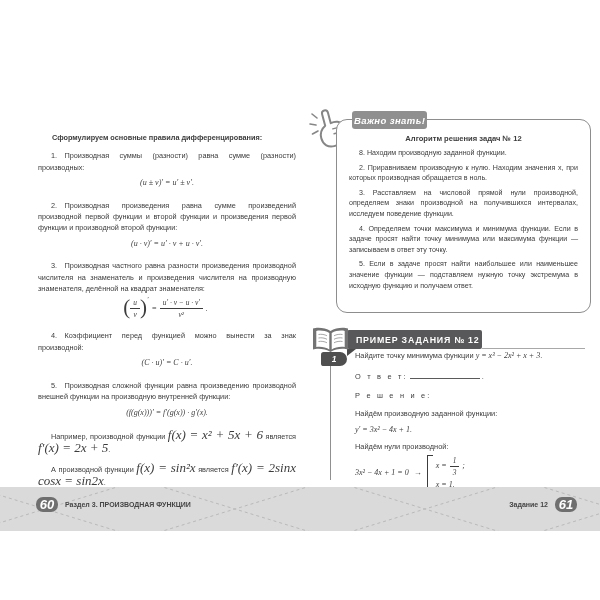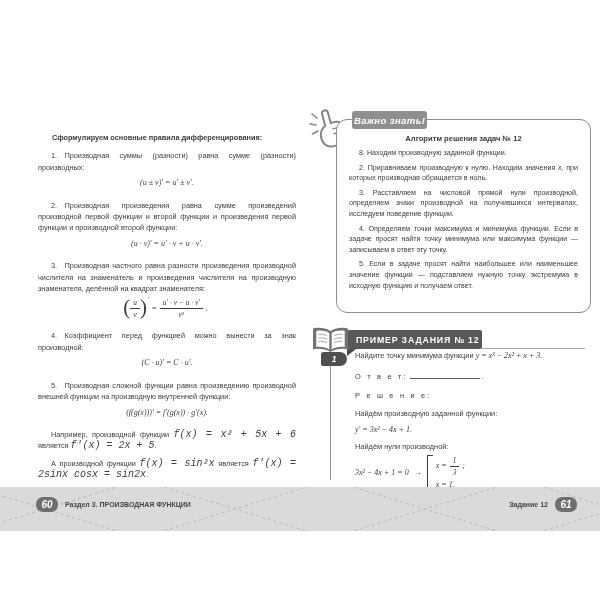--- a/index.html
+++ b/index.html
@@ -6,21 +6,21 @@
   body{width:600px;height:600px;background:#ffffff;font-family:"Liberation Sans",sans-serif;color:#3c3c3c;position:relative;overflow:hidden;}
   .screen{position:absolute;inset:0;background:#fff;}
 
   
   .page-left{position:absolute;left:38px;top:100px;width:258px;font-size:7.3px;line-height:11.4px;margin-top:32px;}
   .pg-title{margin:0 0 7px 0;font-weight:bold;text-indent:14px;}
   .rule-text{margin:0;text-align:justify;text-indent:13px;}
   .fline{text-align:center;font-size:8px;margin:4px 0 11px 0;}
   .math{font-family:"Liberation Serif","DejaVu Serif",serif;font-style:italic;}
   .ex-par{margin:6px 0 0 0;text-align:justify;text-indent:13px;}
-  .ex-par .math{font-size:10px;font-family:Liberation Mono, monospace;}
+  .ex-par .math{font-size:13px;}
 
   
   .frac{display:inline-block;vertical-align:middle;text-align:center;font-size:7.4px;line-height:9px;}
   .frac .num{display:block;border-bottom:0.8px solid #3c3c3c;padding:0 3px 1px 3px;}
   .frac .den{display:block;padding-top:1px;}
   .bigp{font-family:"Liberation Serif","DejaVu Serif",serif;font-style:normal;font-size:21px;font-weight:300;vertical-align:middle;line-height:1;position:relative;top:-1px;}
   .fprime{font-size:7px;vertical-align:top;position:relative;top:-4px;}
   .fmid{font-size:8px;vertical-align:middle;padding:0 3px;}
 
   
@@ -53,21 +53,21 @@
   .step2-line{top:91px;}
   .eq-row{top:104px;display:flex;align-items:center;gap:5px;font-size:8px;}
   .cases-wrap{display:flex;align-items:stretch;}
   .sq-bracket{width:5px;border-left:1.2px solid #3c3c3c;border-top:1.2px solid #3c3c3c;border-bottom:1.2px solid #3c3c3c;margin-right:3px;}
   .cases{display:flex;flex-direction:column;justify-content:center;gap:3px;padding:1px 0;}
   .case-line{display:flex;align-items:center;gap:3px;}
 
   
   .footer-band{position:absolute;left:0;top:487px;width:600px;height:44px;background:#dadada;}
   .footer-band svg{position:absolute;inset:0;}
-  .pg-badge{position:absolute;width:22px;height:15px;background:#6f6f70;border-radius:7px;color:#fff;display:flex;align-items:center;justify-content:center;font-size:10px;font-weight:bold;font-style:italic;}
+  .pg-badge{position:absolute;width:22px;height:15px;background:#6f6f70;border-radius:7px;color:#fff;display:flex;align-items:center;justify-content:center;font-size:13px;font-weight:bold;font-style:italic;}
   .badge-60{left:36px;top:10px;}
   .badge-61{right:23px;top:10px;}
   .footer-text{position:absolute;top:13.5px;font-size:7px;font-weight:bold;color:#454545;}
   .sec-text{left:65px;}
   .task-ref{right:52px;}
 </style>
 </head>
 <body>
 
 <div class="screen">

